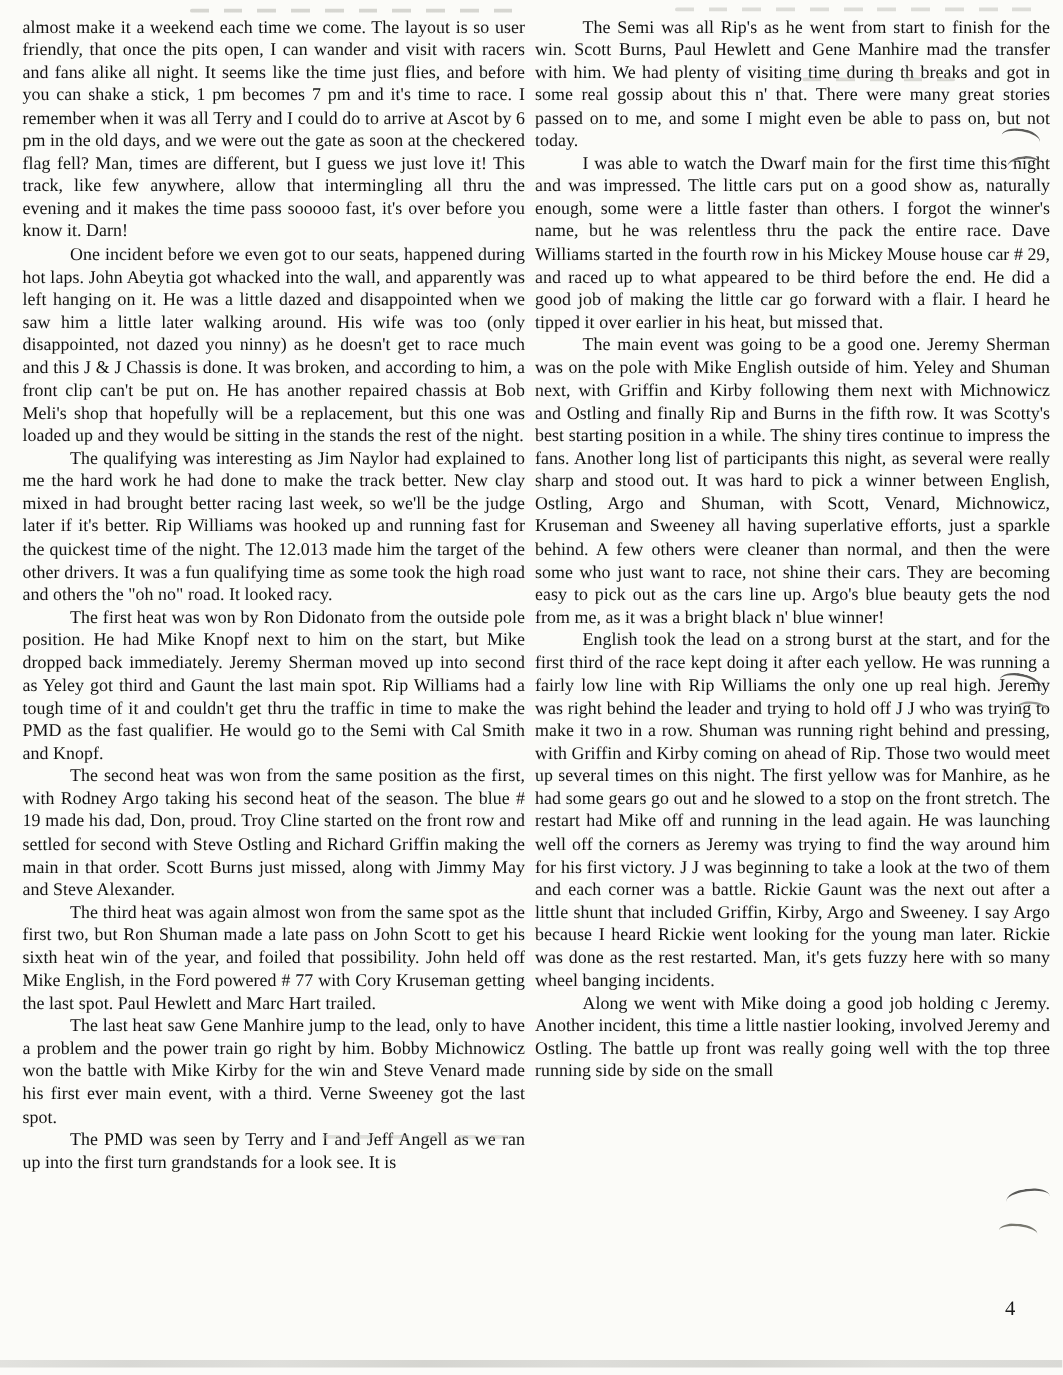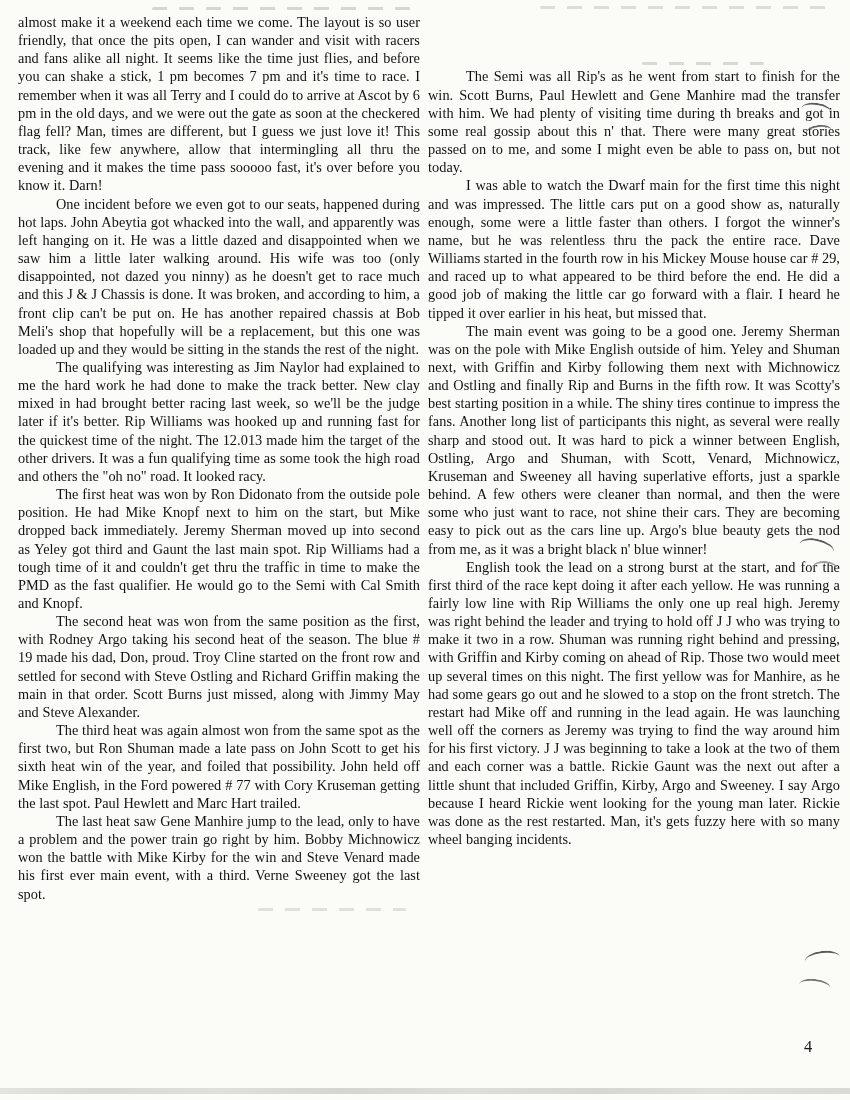--- a/index.html
+++ b/index.html
@@ -12,21 +12,20 @@
     position: relative;
     overflow: hidden;
     background: #fbfbf8;
     color: #121212;
     font-family: "Liberation Serif", "DejaVu Serif", serif;
   }
   .columns {
     display: flex;
     gap: 8px;
     padding: 13px 10px 0 18px;
-    align-items: center;
   }
   .col {
     text-align: justify;
     font-size: 14.3px;
     line-height: 18.15px;
     letter-spacing: 0.05px;
   }
   .col-left  { width: 402px; }
   .col-right { width: 412px; }
   .col p { margin: 0; }
@@ -90,27 +89,29 @@
   <div class="columns">
 
     <div class="col col-left">
       <p>almost make it a weekend each time we come. The layout is so user friendly, that once the pits open, I can wander and visit with racers and fans alike all night. It seems like the time just flies, and before you can shake a stick, 1 pm becomes 7 pm and it's time to race. I remember when it was all Terry and I could do to arrive at Ascot by 6 pm in the old days, and we were out the gate as soon at the checkered flag fell? Man, times are different, but I guess we just love it! This track, like few anywhere, allow that intermingling all thru the evening and it makes the time pass sooooo fast, it's over before you know it. Darn!</p>
       <p class="indent">One incident before we even got to our seats, happened during hot laps. John Abeytia got whacked into the wall, and apparently was left hanging on it. He was a little dazed and disappointed when we saw him a little later walking around. His wife was too (only disappointed, not dazed you ninny) as he doesn't get to race much and this J &amp; J Chassis is done. It was broken, and according to him, a front clip can't be put on. He has another repaired chassis at Bob Meli's shop that hopefully will be a replacement, but this one was loaded up and they would be sitting in the stands the rest of the night.</p>
       <p class="indent">The qualifying was interesting as Jim Naylor had explained to me the hard work he had done to make the track better. New clay mixed in had brought better racing last week, so we'll be the judge later if it's better. Rip Williams was hooked up and running fast for the quickest time of the night. The 12.013 made him the target of the other drivers. It was a fun qualifying time as some took the high road and others the "oh no" road. It looked racy.</p>
       <p class="indent">The first heat was won by Ron Didonato from the outside pole position. He had Mike Knopf next to him on the start, but Mike dropped back immediately. Jeremy Sherman moved up into second as Yeley got third and Gaunt the last main spot. Rip Williams had a tough time of it and couldn't get thru the traffic in time to make the PMD as the fast qualifier. He would go to the Semi with Cal Smith and Knopf.</p>
       <p class="indent">The second heat was won from the same position as the first, with Rodney Argo taking his second heat of the season. The blue # 19 made his dad, Don, proud. Troy Cline started on the front row and settled for second with Steve Ostling and Richard Griffin making the main in that order. Scott Burns just missed, along with Jimmy May and Steve Alexander.</p>
       <p class="indent">The third heat was again almost won from the same spot as the first two, but Ron Shuman made a late pass on John Scott to get his sixth heat win of the year, and foiled that possibility. John held off Mike English, in the Ford powered # 77 with Cory Kruseman getting the last spot. Paul Hewlett and Marc Hart trailed.</p>
       <p class="indent">The last heat saw Gene Manhire jump to the lead, only to have a problem and the power train go right by him. Bobby Michnowicz won the battle with Mike Kirby for the win and Steve Venard made his first ever main event, with a third. Verne Sweeney got the last spot.</p>
+      <p class="indent">The PMD was seen by Terry and I and Jeff Angell as we ran up into the first turn grandstands for a look see. It is</p>
     </div>
 
     <div class="col col-right">
       <p class="indent">The Semi was all Rip's as he went from start to finish for the win. Scott Burns, Paul Hewlett and Gene Manhire mad the transfer with him. We had plenty of visiting time during th breaks and got in some real gossip about this n' that. There were many great stories passed on to me, and some I might even be able to pass on, but not today.</p>
       <p class="indent">I was able to watch the Dwarf main for the first time this night and was impressed. The little cars put on a good show as, naturally enough, some were a little faster than others. I forgot the winner's name, but he was relentless thru the pack the entire race. Dave Williams started in the fourth row in his Mickey Mouse house car # 29, and raced up to what appeared to be third before the end. He did a good job of making the little car go forward with a flair. I heard he tipped it over earlier in his heat, but missed that.</p>
       <p class="indent">The main event was going to be a good one. Jeremy Sherman was on the pole with Mike English outside of him. Yeley and Shuman next, with Griffin and Kirby following them next with Michnowicz and Ostling and finally Rip and Burns in the fifth row. It was Scotty's best starting position in a while. The shiny tires continue to impress the fans. Another long list of participants this night, as several were really sharp and stood out. It was hard to pick a winner between English, Ostling, Argo and Shuman, with Scott, Venard, Michnowicz, Kruseman and Sweeney all having superlative efforts, just a sparkle behind. A few others were cleaner than normal, and then the were some who just want to race, not shine their cars. They are becoming easy to pick out as the cars line up. Argo's blue beauty gets the nod from me, as it was a bright black n' blue winner!</p>
       <p class="indent">English took the lead on a strong burst at the start, and for the first third of the race kept doing it after each yellow. He was running a fairly low line with Rip Williams the only one up real high. Jeremy was right behind the leader and trying to hold off J J who was trying to make it two in a row. Shuman was running right behind and pressing, with Griffin and Kirby coming on ahead of Rip.  Those two would meet up several times on this night. The first yellow was for Manhire, as he had some gears go out and he slowed to a stop on the front stretch. The restart had Mike off and running in the lead again. He was launching well off the corners as Jeremy was trying to find the way around him for his first victory. J J was beginning to take a look at the two of them and each corner was a battle. Rickie Gaunt was the next out after a little shunt that included Griffin, Kirby, Argo and Sweeney. I say Argo because I heard Rickie went looking for the young man later. Rickie was done as the rest restarted. Man, it's gets fuzzy here with so many wheel banging incidents.</p>
+      <p class="indent">Along we went with Mike doing a good job holding c Jeremy.  Another incident, this time a little nastier looking, involved Jeremy and Ostling. The battle up front was really going well with the top three running side by side on the small</p>
     </div>
 
   </div>
 
   <span class="curl" id="curl-1"></span>
   <span class="curl" id="curl-2"></span>
   <span class="curl" id="curl-3"></span>
   <span class="curl" id="curl-4"></span>
   <span class="curl" id="curl-5"></span>
   <span class="curl" id="curl-6"></span>

